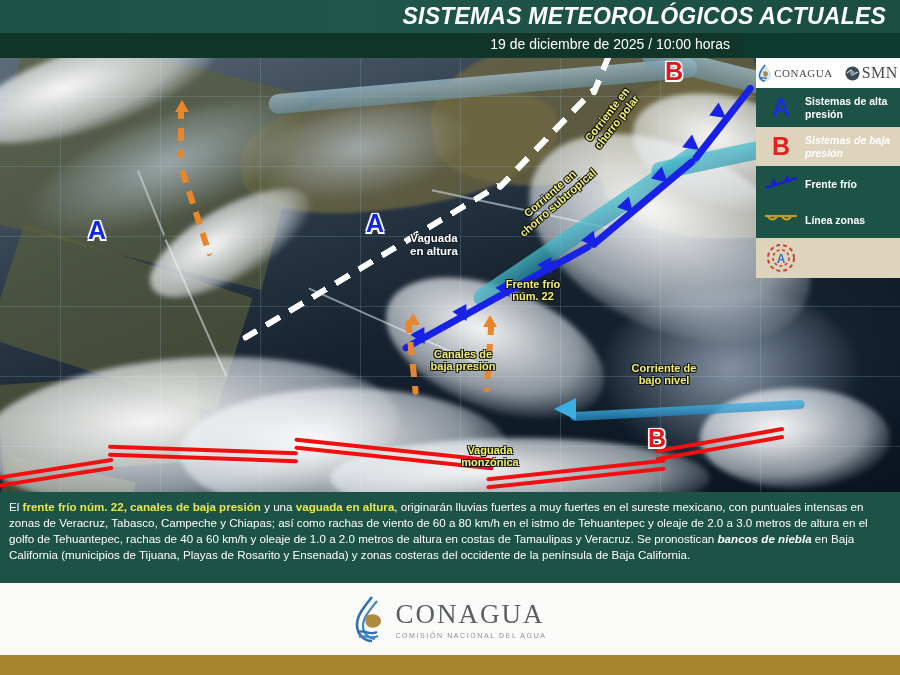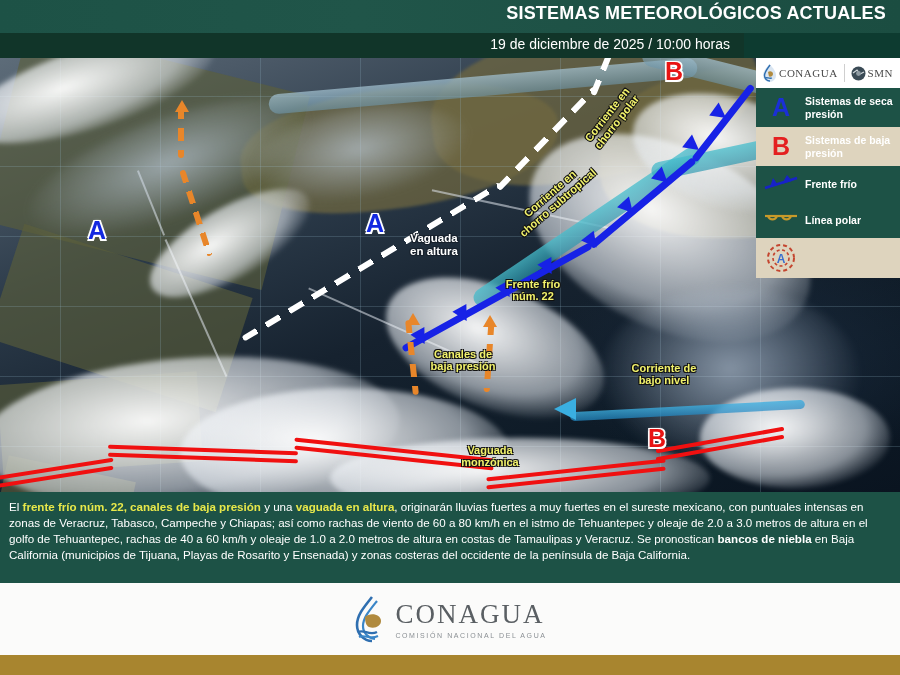--- a/index.html
+++ b/index.html
@@ -11,23 +11,24 @@
   }
   #page { position: relative; width: 900px; height: 675px; overflow: hidden; }
 
   
   .hdr-title-bar {
     position: absolute; left: 0; top: 0; width: 900px; height: 33px;
     background: linear-gradient(90deg,#1d5246 0%,#205549 40%,#1b4d41 100%);
   }
   .hdr-title {
     position: absolute; right: 14px; top: 3px;
-    color: #ffffff; font-size: 18px; font-weight: bold;
+    color: #ffffff; font-size: 23px; font-weight: bold;
     letter-spacing: 0.2px; font-family: "Liberation Sans", sans-serif;
     white-space: nowrap;
+    font-style: italic;
   }
   .hdr-date-bar {
     position: absolute; left: 0; top: 33px; width: 744px; height: 25px;
     background: #113529;
   }
   .hdr-date {
     position: absolute; right: 14px; top: 3px;
     color: #ffffff; font-size: 14px; white-space: nowrap;
   }
 
@@ -155,33 +156,33 @@
 
   .leg-row {
     display:flex; align-items:center; gap:6px; padding:5px 5px 5px 7px;
     min-height:36px;
   }
   .leg-row.dark { background:#1d5246; }
   .leg-row.lite { background:#ded4be; }
   .leg-sym { width:36px; flex:0 0 36px; display:flex; align-items:center; justify-content:center; }
   .leg-lbl { font-size:10.5px; font-weight:bold; line-height:1.18; }
   .leg-row.dark .leg-lbl { color:#ffffff; }
-  .leg-row.lite .leg-lbl { color:#ffffff; }
+  .leg-row.lite .leg-lbl { color:#ffffff;font-style:italic; }
   .sym-A { color:#1a2fd6; font-size:25px; font-weight:bold; font-family:"Liberation Sans",sans-serif; }
   .sym-B { color:#e42020; font-size:25px; font-weight:bold; font-family:"Liberation Sans",sans-serif; }
 
   
   .bottom-text {
     position:absolute; left:0; top:492px; width:900px; height:91px;
     background:#1d5246; color:#ffffff;
     padding:7px 9px 0 9px; font-size:11.6px; line-height:1.37;
     text-align:left;
   }
   .hl { color:#e8e84a; font-weight:bold; }
-  .it { font-weight:bold; }
+  .it { font-style:italic; font-weight:bold; }
 
   
   .footer-white {
     position:absolute; left:0; top:583px; width:900px; height:72px;
     background:#fbfbfa; display:flex; align-items:center; justify-content:center;
   }
   .foot-logo { display:flex; align-items:center; gap:8px; }
   .foot-name { color:#5a5f63; font-size:27px; letter-spacing:2px; font-family:"Liberation Serif", serif; }
   .foot-sub { color:#8a8f93; font-size:7px; letter-spacing:1.6px; display:block; margin-top:2px; }
   .footer-gold {
@@ -328,29 +329,29 @@
           </svg>
           <span class="lg-txt">CONAGUA</span>
         </div>
         <div class="lg-div"></div>
         <div class="lg-smn">
           <svg width="15" height="15" viewBox="0 0 15 15">
             <circle cx="7.5" cy="7.5" r="7" fill="#3a4a55"></circle>
             <path d="M2 7 L6 4 L9 8 L13 6" stroke="#cfd6da" stroke-width="1.2" fill="none"></path>
             <circle cx="7.5" cy="7.5" r="2.4" fill="#8e9aa2"></circle>
           </svg>
-          <span class="lg-txt" style="font-size:11px">SMN</span>
+          <span class="lg-txt" style="font-size:16px">SMN</span>
         </div>
       </div>
 
       <div class="leg-row dark">
         <div class="leg-sym">
           <span class="sym-A">A</span>
         </div>
-        <div class="leg-lbl">Sistemas de seca presión</div>
+        <div class="leg-lbl">Sistemas de alta presión</div>
       </div>
 
       <div class="leg-row lite">
         <div class="leg-sym">
           <span class="sym-B">B</span>
         </div>
         <div class="leg-lbl">Sistemas de baja presión</div>
       </div>
 
       <div class="leg-row dark">
@@ -366,21 +367,21 @@
 
 
       <div class="leg-row dark">
         <div class="leg-sym">
           <svg width="34" height="16" viewBox="0 0 34 16">
             <path d="M1 4 L33 4" stroke="#c79a2a" stroke-width="2.2" fill="none"></path>
             <path d="M4 4 a5 6 0 0 0 9 0" fill="none" stroke="#c79a2a" stroke-width="2.2"></path>
             <path d="M18 4 a5 6 0 0 0 9 0" fill="none" stroke="#c79a2a" stroke-width="2.2"></path>
           </svg>
         </div>
-        <div class="leg-lbl">Línea polar</div>
+        <div class="leg-lbl">Línea zonas</div>
       </div>
 
       <div class="leg-row lite">
         <div class="leg-sym">
           <svg width="30" height="30" viewBox="0 0 30 30">
             <circle cx="15" cy="15" r="13" fill="none" stroke="#c4452f" stroke-width="2" stroke-dasharray="4 3"></circle>
             <circle cx="15" cy="15" r="8" fill="none" stroke="#c4452f" stroke-width="1.6" stroke-dasharray="3 2.5"></circle>
             <text x="15" y="20" text-anchor="middle" fill="#3a6fd0" font-size="12" font-weight="bold" font-family="Liberation Sans, sans-serif">A</text>
           </svg>
         </div>

